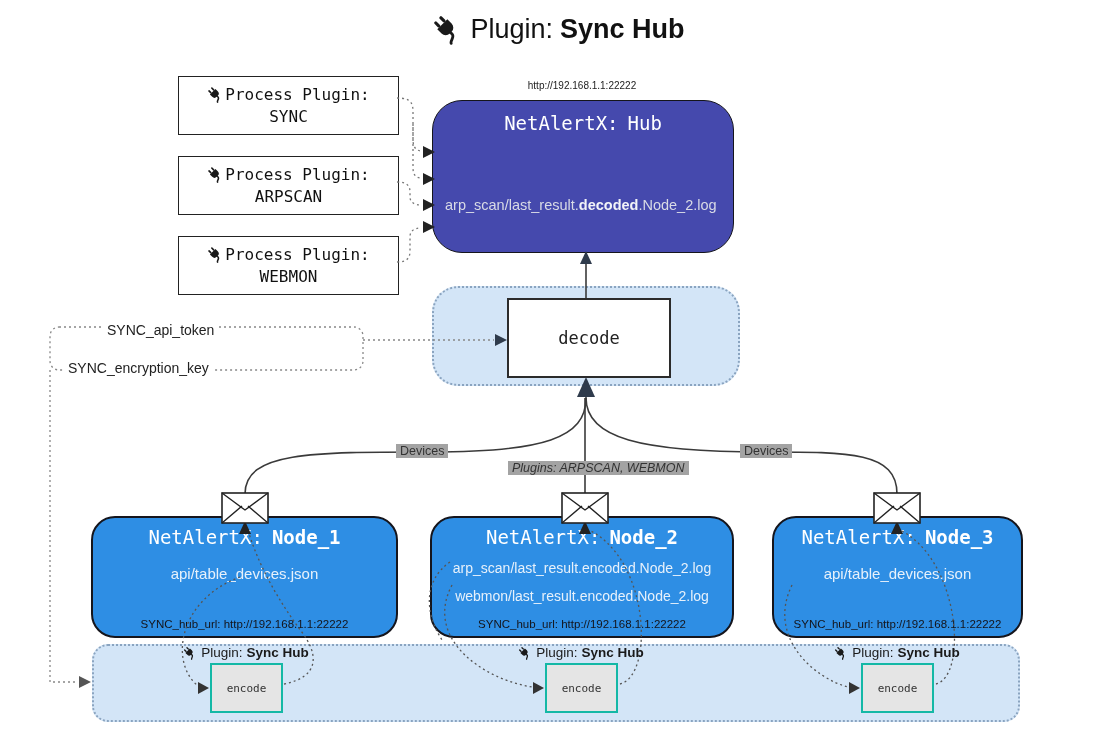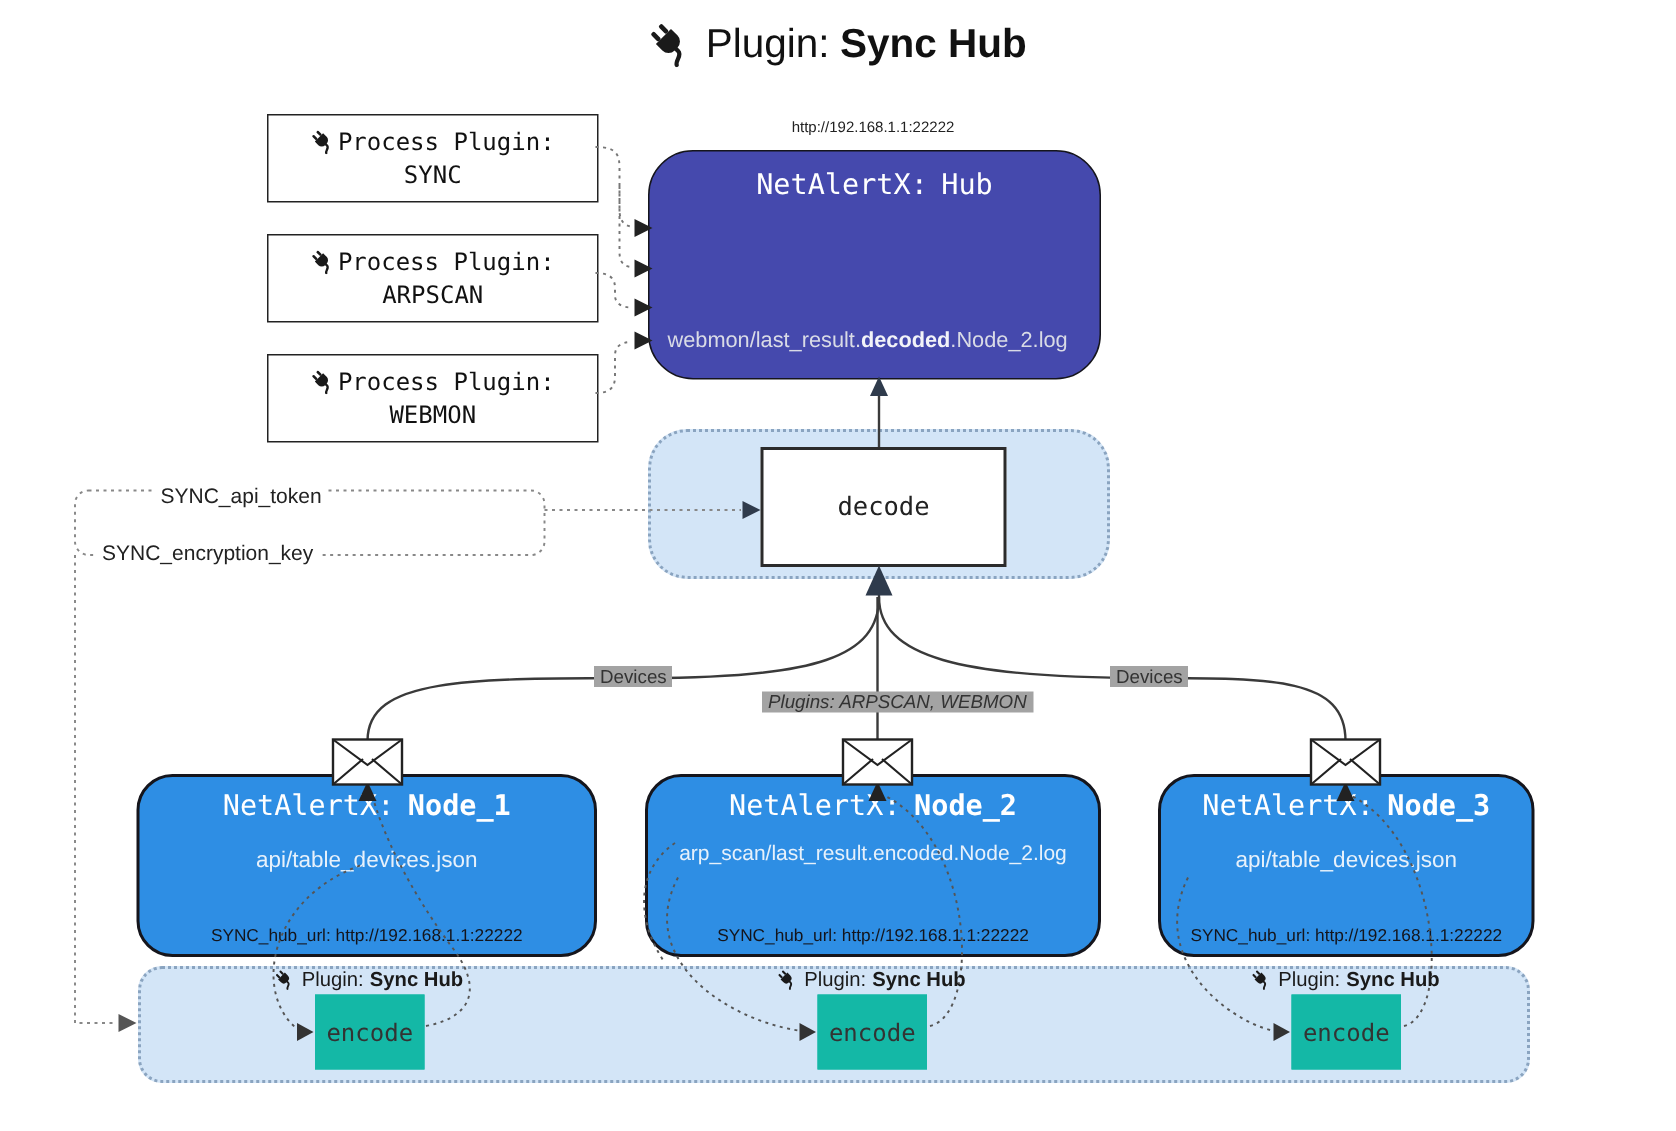--- a/index.html
+++ b/index.html
@@ -52,22 +52,22 @@
     font-family:"DejaVu Sans Mono",monospace;font-size:19px;color:#fff;white-space:nowrap;}
   .node-title b{font-weight:bold;}
   .node-file{position:absolute;left:0;width:100%;text-align:center;font-size:15px;color:#e7f1fb;white-space:nowrap;}
   .node-huburl{position:absolute;left:0;width:100%;text-align:center;top:100px;font-size:11.5px;color:#14141a;white-space:nowrap;}
 
   
   .encode-panel{left:92px;top:644px;width:928px;height:78px;background:#d3e5f7;border:2px dotted #8aa4c0;border-radius:16px;box-sizing:border-box;}
   .encode-label{top:645px;width:170px;display:flex;justify-content:center;align-items:center;gap:4px;
     font-size:13.5px;color:#1a1a1a;white-space:nowrap;}
   .encode-label b{font-weight:bold;}
-  .encode-box{top:663px;width:73px;height:50px;background:#14b8a6;border:2px solid #14b8a6;box-sizing:border-box;
-    display:flex;justify-content:center;align-items:center;font-family:"DejaVu Sans Mono",monospace;font-size:16px;color:#333;}
+  .encode-box{top:663px;width:73px;height:50px;background:#e5e5e5;border:2px solid #14b8a6;box-sizing:border-box;
+    display:flex;justify-content:center;align-items:center;font-family:"DejaVu Sans Mono",monospace;font-size:11px;color:#333;}
 </style>
 </head>
 <body>
 
 <div class="canvas">
 
   <svg class="abs layer-wires" width="1117" height="754" viewBox="0 0 1117 754">
     <defs>
       <symbol id="plug" viewBox="0 0 24 24">
         <g transform="rotate(-45 12 12)">
@@ -169,21 +169,21 @@
     </div>
     <span>WEBMON</span>
   </div>
 
   <div class="abs layer-box hub-url">http://192.168.1.1:22222</div>
   <div class="abs layer-box hub-box">
     <div class="hub-title">
       <span>NetAlertX:</span>
       <b>Hub</b>
     </div>
-    <div class="hub-log" style="top:118px;"><span>webmon/last_result.</span><b>decoded</b><span>.Node_2.log</span></div>
+    <div class="hub-log" style="top:96px;"><span>arp_scan/last_result.</span><b>decoded</b><span>.Node_2.log</span></div>
   </div>
 
   <div class="abs layer-panel decode-panel"></div>
   <div class="abs layer-box decode-box">decode</div>
 
   <div class="abs layer-label secret-label" style="left:103px;top:322px;">SYNC_api_token</div>
   <div class="abs layer-label secret-label" style="left:64px;top:360px;">SYNC_encryption_key</div>
 
   <div class="abs layer-label edge-label" style="left:396px;top:444px;">Devices</div>
   <div class="abs layer-label edge-label" style="left:740px;top:444px;">Devices</div>
@@ -196,20 +196,21 @@
     </div>
     <div class="node-file" style="top:47px;">api/table_devices.json</div>
     <div class="node-huburl">SYNC_hub_url: http://192.168.1.1:22222</div>
   </div>
   <div class="abs layer-box node-box" style="left:430px;width:304px;">
     <div class="node-title">
       <span>NetAlertX:</span>
       <b>Node_2</b>
     </div>
     <div class="node-file" style="top:42px;font-size:14px;">arp_scan/last_result.encoded.Node_2.log</div>
+    <div class="node-file" style="top:70px;font-size:14px;">webmon/last_result.encoded.Node_2.log</div>
     <div class="node-huburl">SYNC_hub_url: http://192.168.1.1:22222</div>
   </div>
   <div class="abs layer-box node-box" style="left:772px;width:251px;">
     <div class="node-title">
       <span>NetAlertX:</span>
       <b>Node_3</b>
     </div>
     <div class="node-file" style="top:47px;">api/table_devices.json</div>
     <div class="node-huburl">SYNC_hub_url: http://192.168.1.1:22222</div>
   </div>

